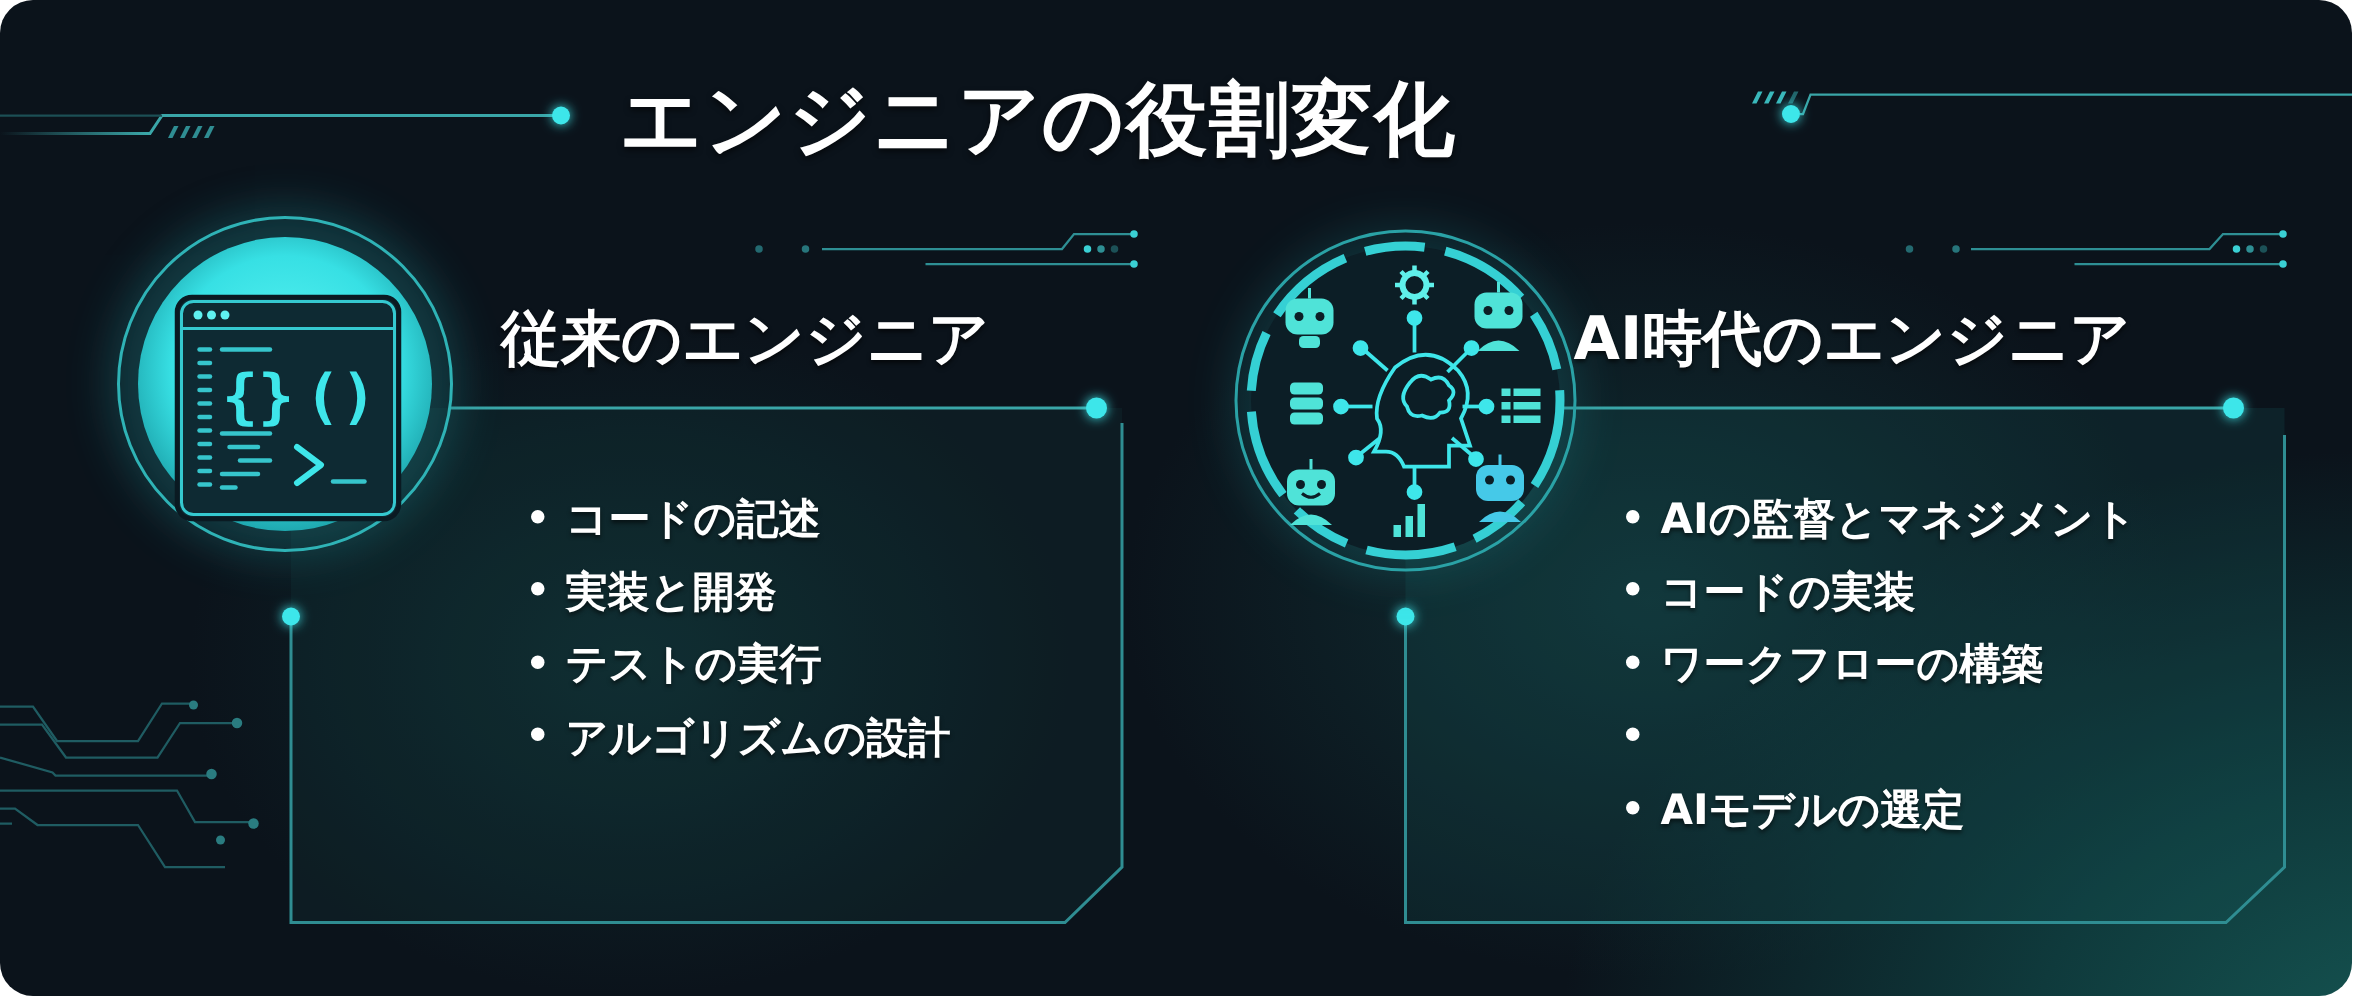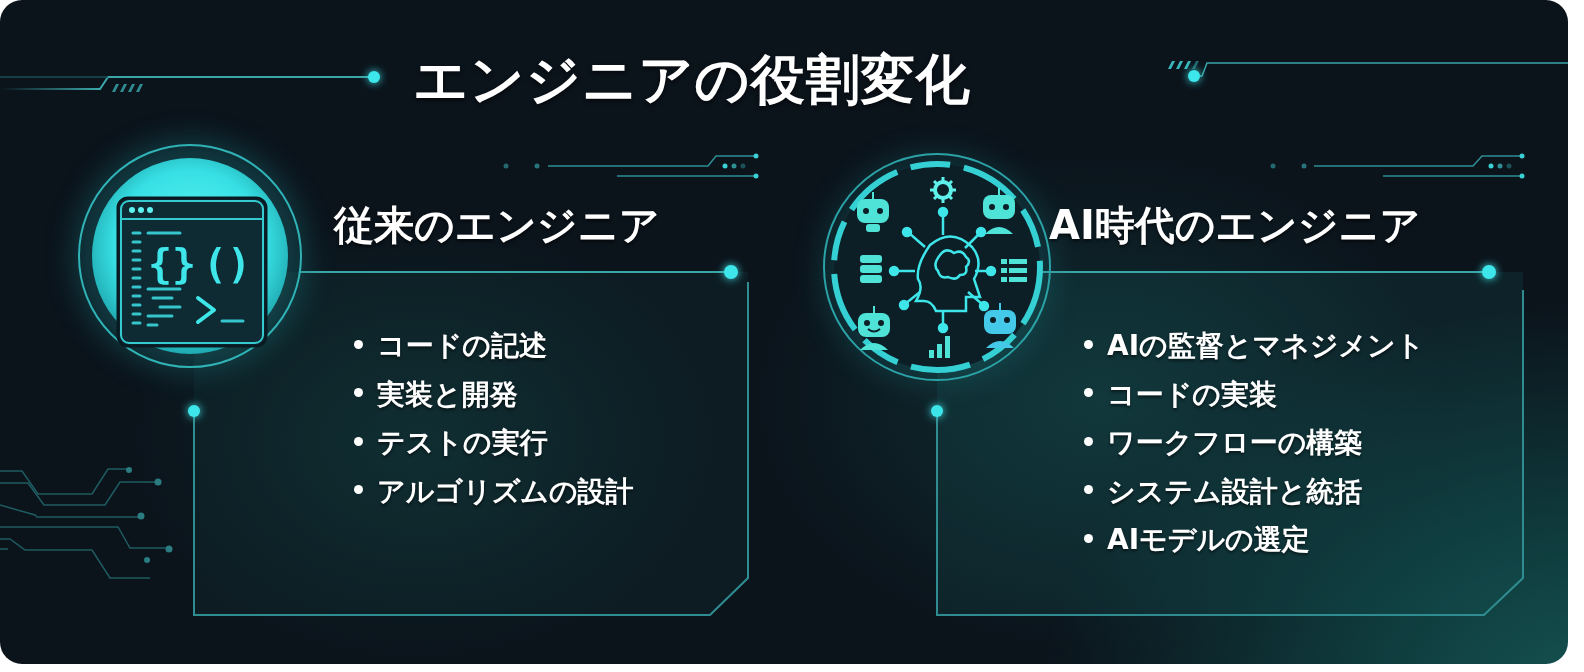--- a/index.html
+++ b/index.html
@@ -266,16 +266,16 @@
     <li><span class="dot"></span><span>実装と開発</span></li>
     <li><span class="dot"></span><span>テストの実行</span></li>
     <li><span class="dot"></span><span>アルゴリズムの設計</span></li>
   </ul>
 
   <div class="hdr" style="left:1049px;top:198px;">AI時代のエンジニア</div>
   <ul class="list" style="left:1064px;top:306px;">
     <li><span class="dot"></span><span>AIの監督とマネジメント</span></li>
     <li><span class="dot"></span><span>コードの実装</span></li>
     <li><span class="dot"></span><span>ワークフローの構築</span></li>
-    <li><span class="dot"></span><span>システム設計と統括</span></li>
+    <li><span class="dot"></span></li>
     <li><span class="dot"></span><span>AIモデルの選定</span></li>
   </ul>
 </div>
 
 </body></html>

